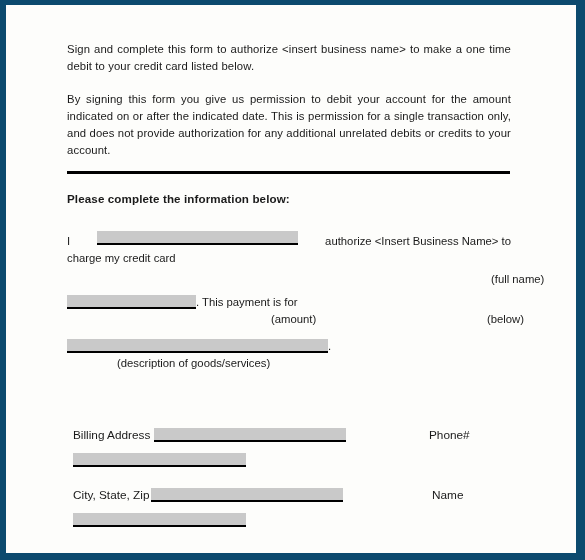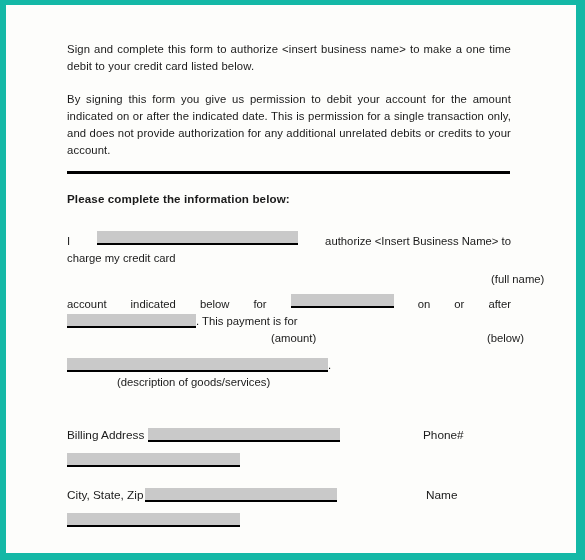--- a/index.html
+++ b/index.html
@@ -13,21 +13,21 @@
     background: #ffffff;
     font-family: "Liberation Sans", sans-serif;
   }
 
   
   .frame {
     position: relative;
     box-sizing: border-box;
     width: 585px;
     height: 560px;
-    background: #14b8a6;
+    background: #0c4a6e;
     padding: 5px 9px 7px 6px;
   }
   .frame-inner {
     box-sizing: border-box;
     width: 100%;
     height: 100%;
     background: #fdfcf7;
     overflow: hidden;
     position: relative;
   }
@@ -107,21 +107,21 @@
   }
 
   .sub {
     font-size: 11.3px;
     margin-top: 8px;
   }
 
   
   .contact {
     position: absolute;
-    left: 61px;
+    left: 67px;
     top: 422px;
     width: 460px;
     font-size: 11.8px;
     line-height: 17px;
     color: #1a1a1a;
   }
   .contact-row {
     position: relative;
     height: 25px;
     white-space: nowrap;
@@ -159,30 +159,20 @@
             <span class="blank" style="width:201px;"></span>
             <span>authorize &lt;Insert Business Name&gt; to</span>
           </div>
           <div>charge my credit card</div>
           <div class="caption-row" style="height:22px;">
             <span style="left:376px; top:4px;margin-left:48px;">(full      name)</span>
           </div>
         </div>
 
         <div class="line" style="margin-top:5px;">
-          <div class="justified-row">
-            <span>account</span>
-            <span>indicated</span>
-            <span>below</span>
-            <span>for</span>
-            <span class="blank" style="width:103px;"></span>
-            <span>on</span>
-            <span>or</span>
-            <span>after</span>
-          </div>
           <div>
             <span class="blank" style="width:129px;"></span><span class="sub">. This payment is for</span>
           </div>
           <div class="caption-row">
             <span style="left:204px;">(amount)</span>
             <span style="left:420px;">(below)</span>
           </div>
         </div>
 
         <div class="line" style="margin-top:10px;">

